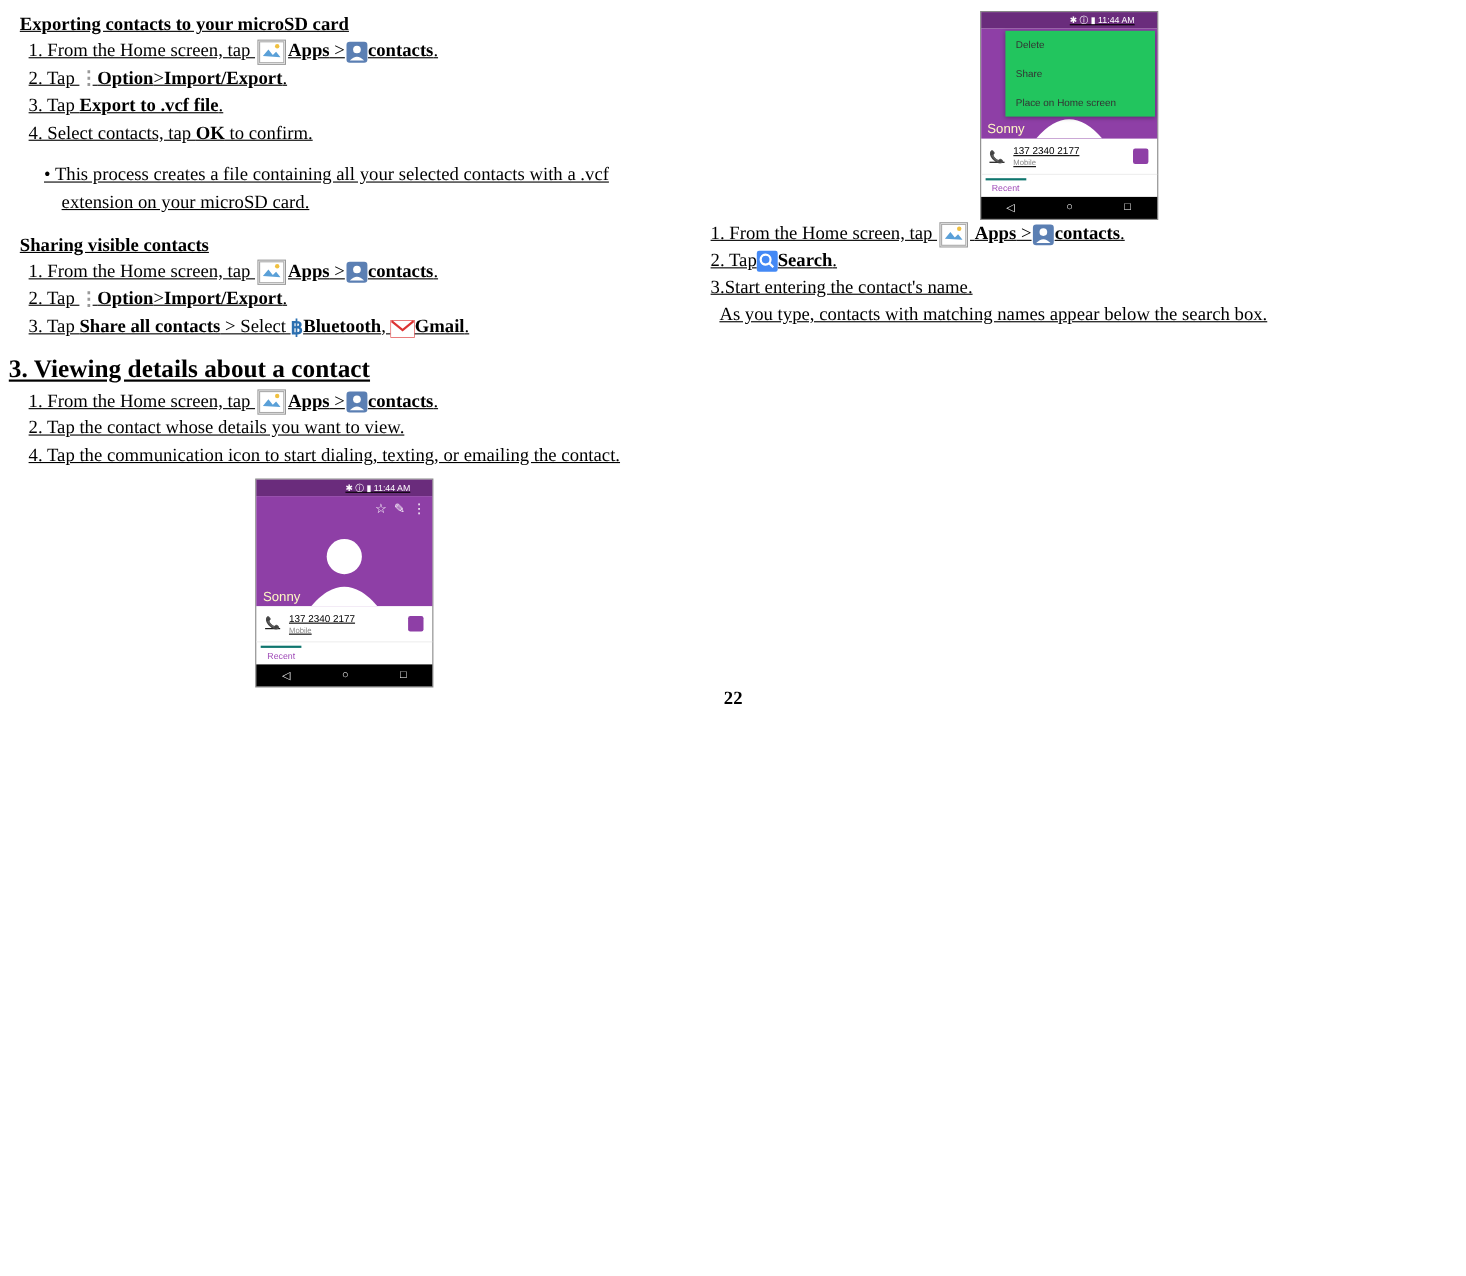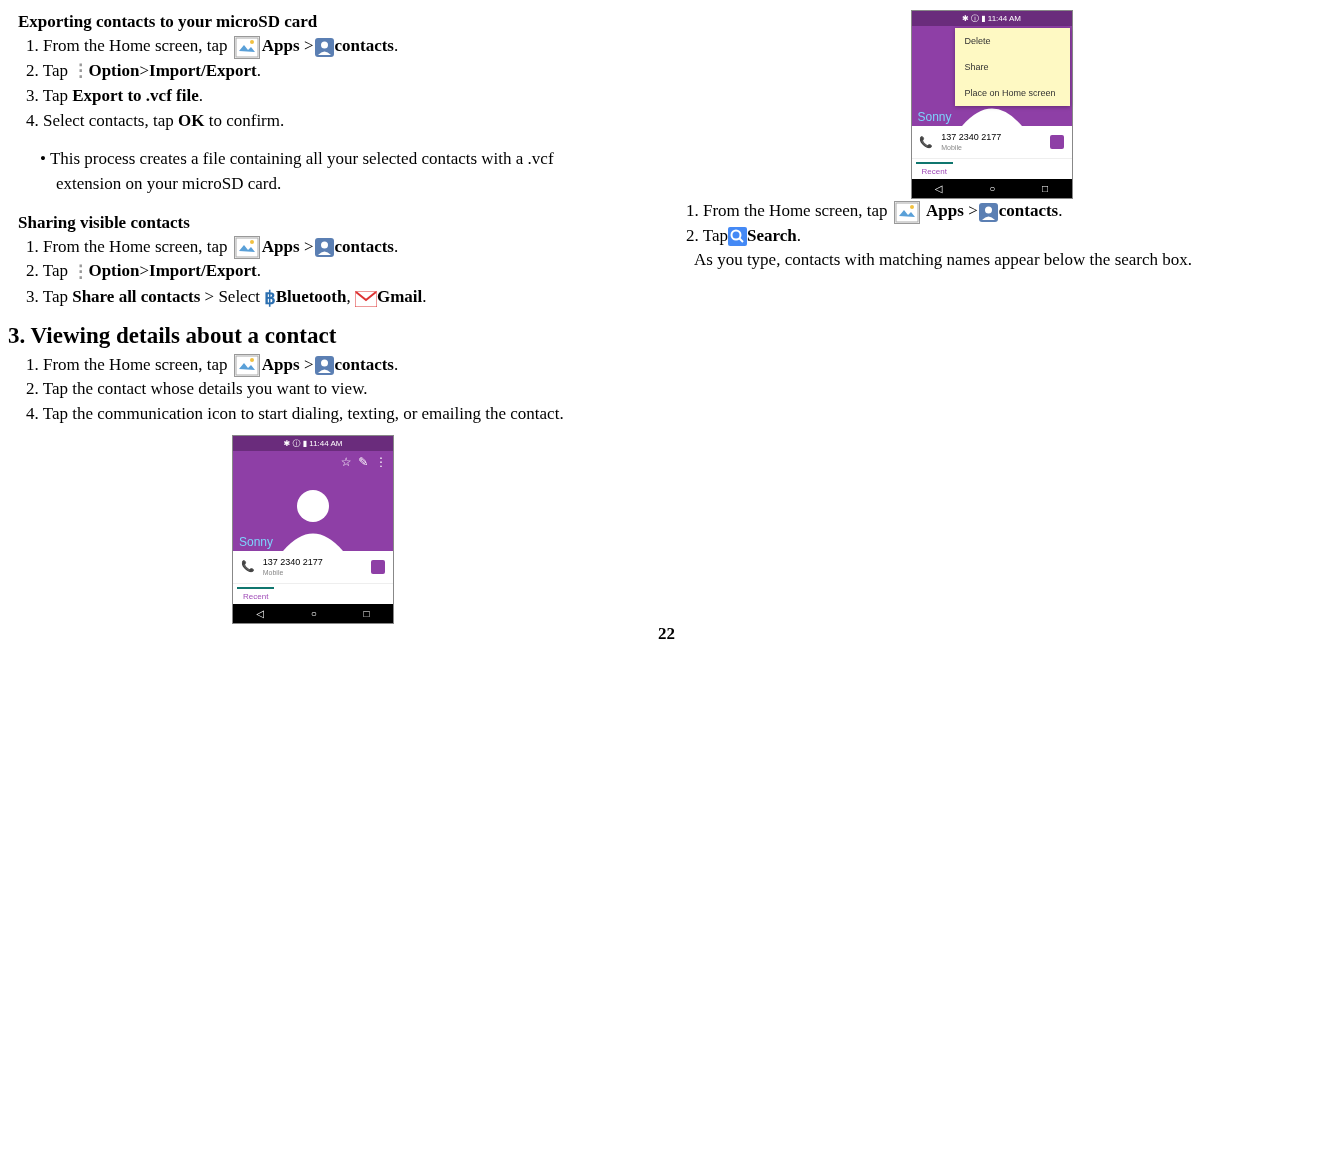--- a/index.html
+++ b/index.html
@@ -6,21 +6,21 @@
     margin: 0;
     padding: 10px 8px;
     font-family: 'Palatino Linotype', 'Book Antiqua', Palatino, serif;
     font-size: 17px;
     color: #000;
     width: 1333px;
     box-sizing: border-box;
   }
   .page {
     display: flex;
-    gap: 40px;
+    text-decoration: underline;
   }
   .col {
     flex: 1;
   }
   .col-left { flex: 0 0 610px; }
   .col-right { flex: 1; }
   .heading-bold {
     font-weight: bold;
     margin: 2px 0 2px 10px;
   }
@@ -107,40 +107,40 @@
     width: 160px;
     margin: 8px auto 0 auto;
     border: 1px solid #888;
     background: #fff;
     font-family: Arial, sans-serif;
   }
   .phone-status {
     background: #6a2c7c;
     color: #fff;
     font-size: 8px;
-    text-align: center;
+    text-align: right;
     padding: 2px 20px;
     height: 11px;
   }
   .phone-header {
     background: #8e3fa6;
     height: 100px;
     position: relative;
     color: #fff;
   }
   .phone-actions {
     position: absolute;
     top: 4px; right: 6px;
     font-size: 12px;
   }
   .phone-name {
     position:absolute;
     bottom:2px; left:6px;
     font-size:12px;
-    color:#7dd3fc;
+    color:#fef9c3;
   }
   .phone-row {
     display:flex;
     align-items:center;
     padding:6px 8px;
     border-bottom:1px solid #eee;
     font-size:9px;
   }
   .phone-row .num { flex:1; margin-left:8px; }
   .phone-row .lbl { color:#888; font-size:7px; }
@@ -161,25 +161,25 @@
     background:#000;
     color:#fff;
     display:flex;
     justify-content:space-around;
     padding:4px 0;
     font-size:10px;
   }
   .menu-popup {
     position:absolute;
     top:2px; right:2px;
-    background:#fef9c3;
+    background:#22c55e;
     box-shadow:0 1px 4px rgba(0,0,0,0.3);
     font-size:9px;
     color:#333;
-    width:115px;
+    width:136px;
     z-index:2;
   }
   .menu-popup div { padding:8px 10px; }
   .page-num {
     text-align: center;
     font-weight: bold;
     font-size: 17px;
   }
   .spacer { height: 14px; }
 </style>
@@ -331,17 +331,18 @@
           </svg></span><b>contacts</b>.
     </div>
 
     <div class="step-indent-more">
       <span>2. Tap</span><span class="search-icon-box"><svg viewBox="0 0 19 19">
             <circle cx="8" cy="8" r="4.5" fill="none" stroke="#fff" stroke-width="2"></circle>
             <line x1="11" y1="11" x2="15" y2="15" stroke="#fff" stroke-width="2"></line>
           </svg></span><b>Search</b>.
     </div>
 
+    <div class="step-indent-more">3.Start entering the contact's name.</div>
     <div class="sub-indent">As you type, contacts with matching names appear below the search box.</div>
   </div>
 </div>
 
 <div class="page-num">22</div>
 
 </body></html>

